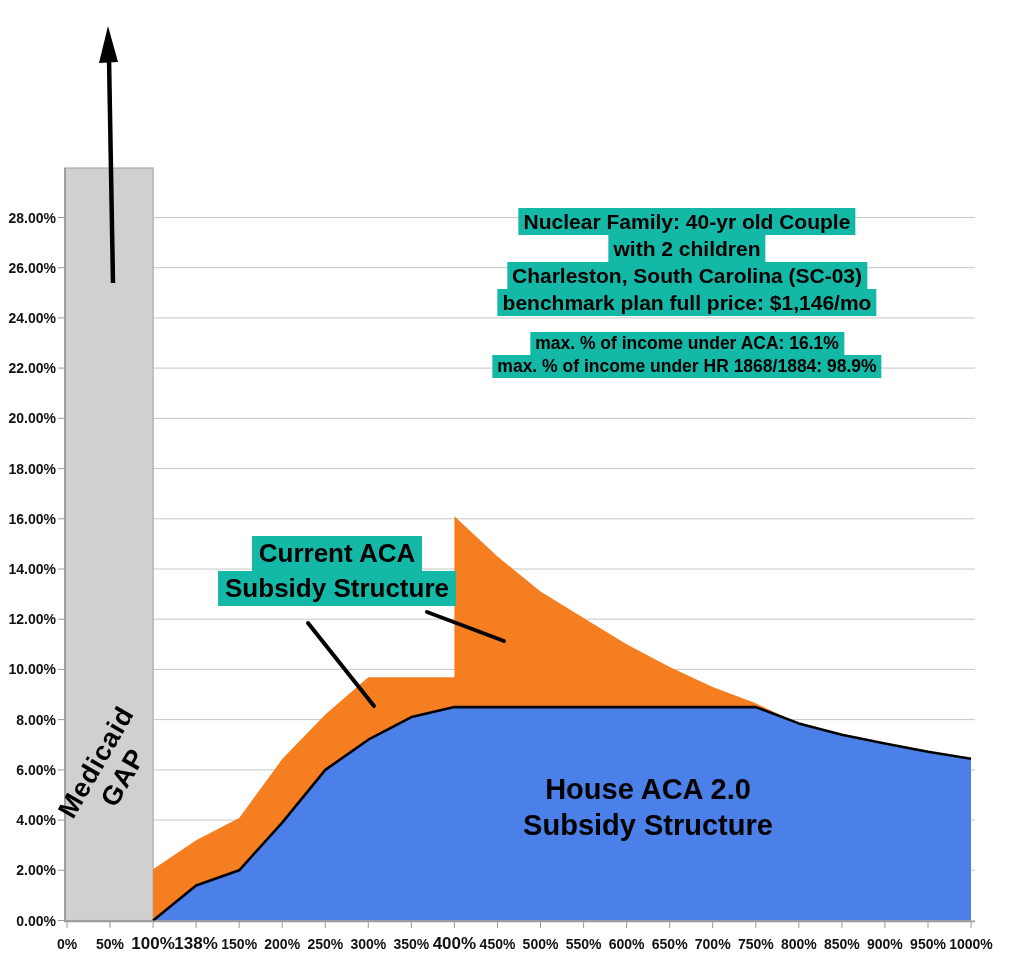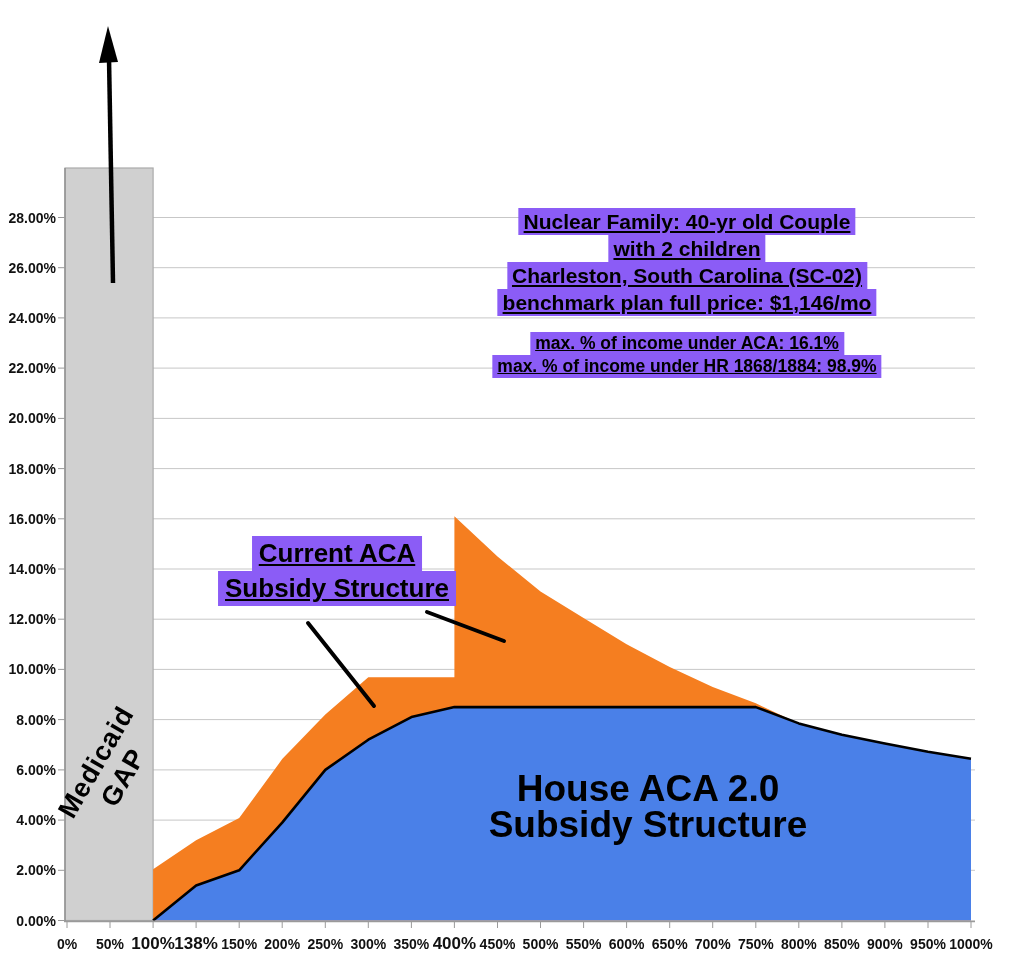--- a/index.html
+++ b/index.html
@@ -4,27 +4,27 @@
 <style>
   html,body{margin:0;padding:0;background:#fff;}
   .stage{
     position:relative;width:1009px;height:966px;background:#ffffff;overflow:hidden;
     font-family:"Liberation Sans",sans-serif;
   }
   .stage svg{position:absolute;left:0;top:0;}
   svg text{font-family:"Liberation Sans",sans-serif;}
   .overlay{position:absolute;font-weight:bold;color:#000;text-align:center;white-space:nowrap;}
   .note{left:687px;top:208px;transform:translateX(-50%);}
-  .nl span{display:inline-block;background:#8b5cf6;padding:0 5px;text-decoration:underline;}
+  .nl span{display:inline-block;background:#14b8a6;padding:0 5px;}
   .nl.big{font-size:21px;line-height:27px;}
   .nl.small{font-size:17.5px;line-height:23px;}
   .nl.gap{margin-top:16px;}
   .current{left:307px;top:536px;transform:translateX(-50%);font-size:26px;line-height:35px;margin-left:30px;}
   .current .nl span{padding:0 7px;}
-  .house{left:648px;top:771px;transform:translateX(-50%);font-size:37px;line-height:36px;}
+  .house{left:648px;top:771px;transform:translateX(-50%);font-size:29px;line-height:36px;}
   .medicaid{left:110px;top:770px;transform:translate(-50%,-50%) rotate(-60deg);
             font-size:27px;line-height:31px;letter-spacing:1px;}
 </style>
 </head>
 <body>
 
 <div class="stage">
 
   <svg width="1009" height="966" viewBox="0 0 1009 966">
       <line x1="65" y1="870.3" x2="975" y2="870.3" stroke="#c7c7c7" stroke-width="1"></line>
@@ -123,21 +123,21 @@
       <text x="971.0" y="949" text-anchor="middle" font-size="14" font-weight="bold" fill="#111">1000%</text>
       <line x1="113" y1="283" x2="109" y2="58" stroke="#000" stroke-width="4.5"></line>
       <polygon points="108,26 99,63 118,62" fill="#000"></polygon>
       <line x1="308" y1="623" x2="374" y2="706" stroke="#000" stroke-width="4" stroke-linecap="round"></line>
       <line x1="427" y1="612" x2="504" y2="641" stroke="#000" stroke-width="4" stroke-linecap="round"></line>
     </svg>
 
   <div class="overlay note">
     <div class="nl big"><span>Nuclear Family: 40-yr old Couple</span></div>
     <div class="nl big"><span>with 2 children</span></div>
-    <div class="nl big"><span>Charleston, South Carolina (SC-02)</span></div>
+    <div class="nl big"><span>Charleston, South Carolina (SC-03)</span></div>
     <div class="nl big"><span>benchmark plan full price: $1,146/mo</span></div>
     <div class="nl small gap"><span>max. % of income under ACA: 16.1%</span></div>
     <div class="nl small"><span>max. % of income under HR 1868/1884: 98.9%</span></div>
   </div>
 
   <div class="overlay current">
     <div class="nl"><span>Current ACA</span></div>
     <div class="nl"><span>Subsidy Structure</span></div>
   </div>
 

